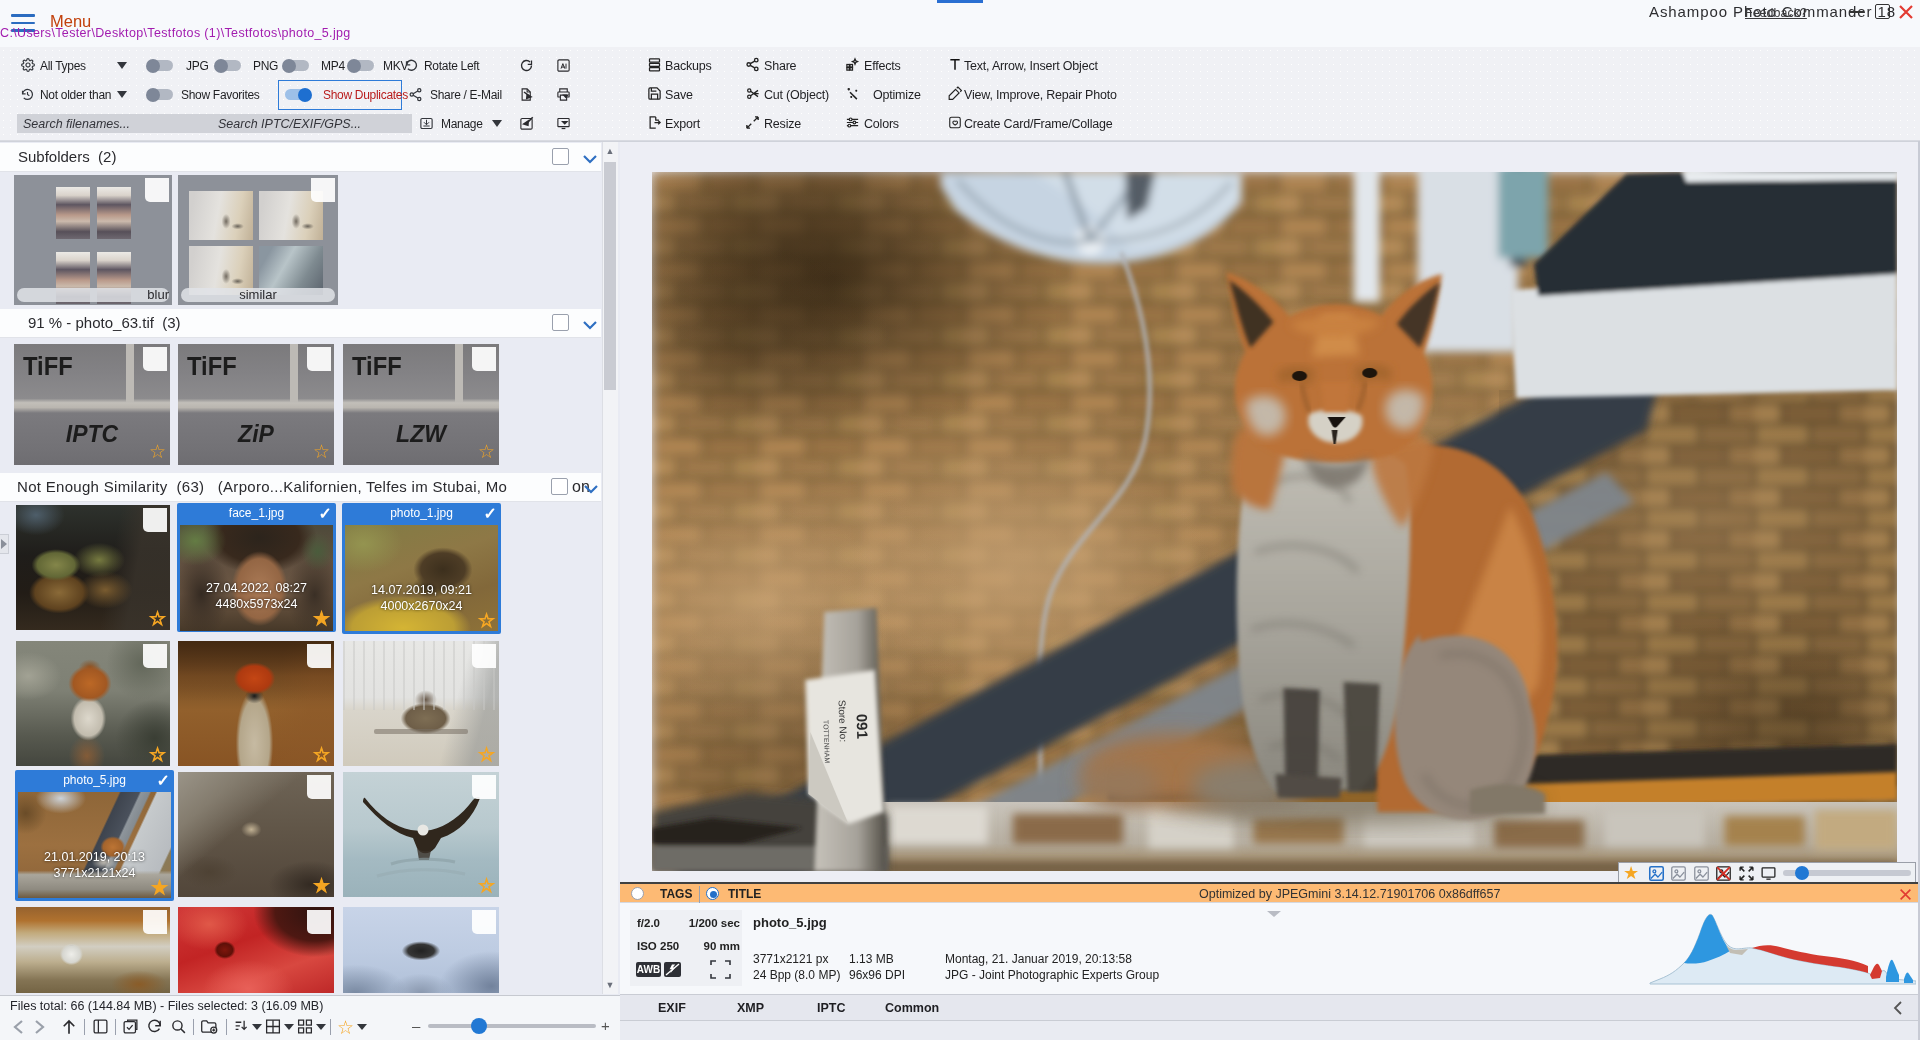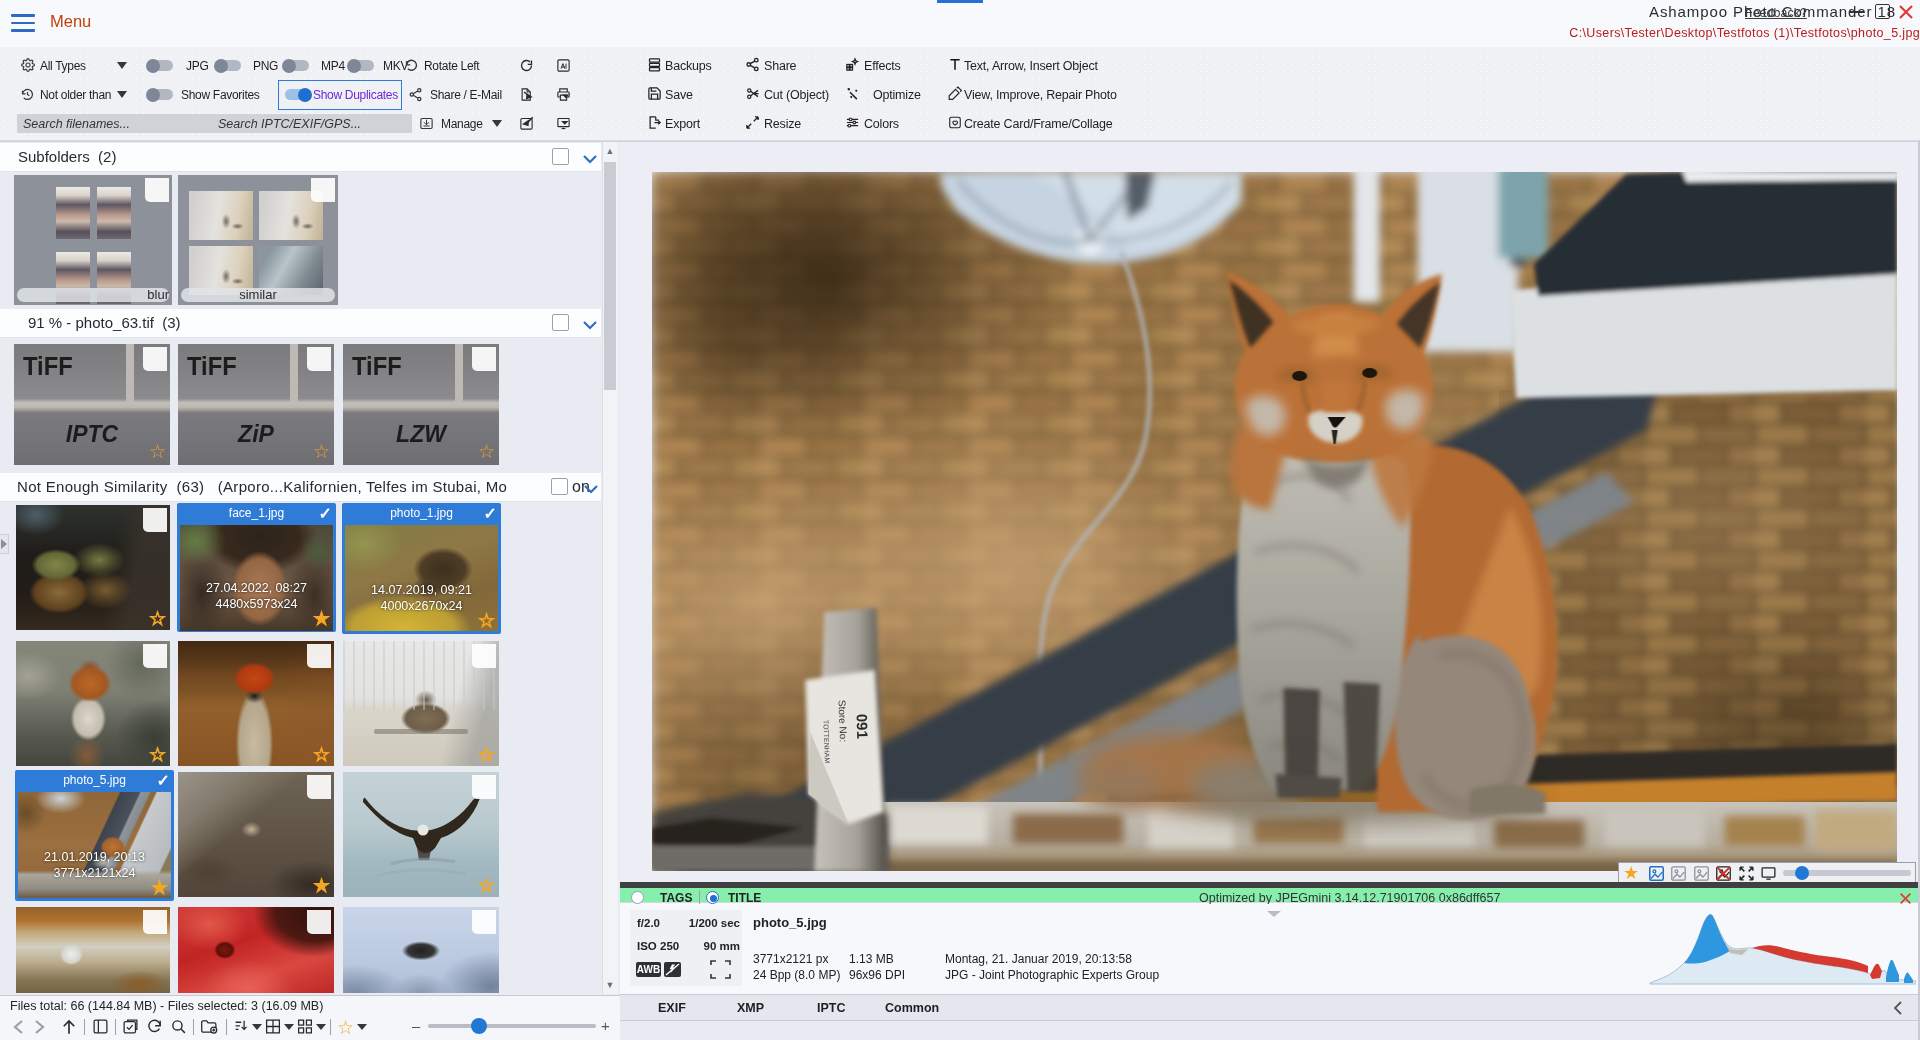--- a/index.html
+++ b/index.html
@@ -5,21 +5,21 @@
 *{margin:0;padding:0;box-sizing:border-box}
 html,body{width:1920px;height:1040px;overflow:hidden}
 body{font-family:"Liberation Sans",sans-serif;background:#f6f8fb;position:relative;color:#222}
 .abs{position:absolute}
 
 #topbar{left:0;top:0;width:1920px;height:47px;background:#f7f9fc}
 #toptick{left:937px;top:0;width:46px;height:3px;background:#2a6fd2}
 #hamb div{width:24px;height:2.5px;background:#2b6cc0;margin-bottom:5px;border-radius:1px}
 #menuword{left:50px;top:12px;font-size:16.5px;color:#c2410c}
 #apptitle{left:0;top:3px;width:1896px;text-align:right;font-size:15px;letter-spacing:.9px;color:#2d2d30}
-#apppath{left:0;top:26px;width:1920px;text-align:right;font-size:12.5px;letter-spacing:.35px;color:#b91c1c}
+#apppath{left:0;top:26px;width:1920px;text-align:left;font-size:12.5px;letter-spacing:.35px;color:#a21caf}
 #feedback{left:1745px;top:6px;font-size:12.5px;color:#3a3a3c;text-decoration:underline}
 
 .winbtn{top:4px;width:15px;height:15px}
 
 #toolbar{left:0;top:47px;width:1920px;height:94px;background:#f0f1f5;border-bottom:1px solid #d8dae1;background-image:radial-gradient(#ffffff 16%,transparent 17%);background-size:7px 7px}
 .tbrow{position:absolute;height:20px;font-size:12px;letter-spacing:-.3px;color:#1f1f22;white-space:nowrap}
 .tgl{position:absolute;width:26px;height:11px;border-radius:6px;background:#b2b8c3}
 .tgl .knob{position:absolute;left:-1px;top:-1.5px;width:14px;height:14px;border-radius:50%;background:#7e8798}
 .tgl.on{background:#9dc0e8}
 .tgl.on .knob{left:13px;background:#1e6fd0}
@@ -42,21 +42,21 @@
 .selchk{position:absolute;right:4px;top:1px;color:#fff;font-size:16px;font-weight:bold}
 
 #filesbar{left:0;top:995px;width:620px;height:20px;background:#f4f6f9;border-top:1px solid #c6c9d0;font-size:12.5px;color:#23242a;padding:3px 0 0 10px}
 #btoolbar{left:0;top:1015px;width:620px;height:25px;background:#f4f6f9}
 
 #rightpanel{left:620px;top:141px;width:1300px;height:741px;background:#edeef5;border-top:1px solid #cfd2da;background-image:radial-gradient(#f8f9fb 14%,transparent 15%);background-size:6px 6px}
 #photoframe{left:652px;top:172px;width:1245px;height:699px}
 
 #floatbar{left:1618px;top:862px;width:298px;height:21px;background:#eef0f4;border:1px solid #9a9ea8}
 
-#tagsbar{left:620px;top:882px;width:1300px;height:21px;background:#86efac;border-top:6px solid #404040;border-bottom:1px solid #d5d8df;font-size:12px;color:#222}
+#tagsbar{left:620px;top:882px;width:1300px;height:21px;background:#fdba74;border-top:2px solid #404040;border-bottom:1px solid #d5d8df;font-size:12px;color:#222}
 
 #infopanel{left:620px;top:904px;width:1300px;height:90px;background:#f6f8fb}
 #infoleft{left:630px;top:910px;width:112px;height:76px;background:#eef0f4;font-size:11.5px;color:#222;font-weight:bold}
 #exiftabs{left:620px;top:994px;width:1300px;height:27px;background:#e5e7ee;border-top:1px solid #c9ccd4;border-bottom:1px solid #c9ccd4;font-size:12.5px;color:#1e1e22;font-weight:bold}
 #belowexif{left:620px;top:1021px;width:1300px;height:19px;background:#e9ebf2}
 .seg{position:absolute;background:#9aa0ad}
 
 .tiff{background:
  linear-gradient(180deg,#7b7a7c 0%,#838285 24%,#8c8b8d 45%,#c2bfb9 48.5%,#bab6b0 52.5%,#7b7a7e 57%,#737276 86%,#6e6d71 100%)}
 .tiff:before{content:"TiFF";position:absolute;left:9px;top:8px;font-size:25px;font-weight:bold;color:#1c1c1c;font-family:"Liberation Sans";letter-spacing:0px;transform:scaleX(.95);transform-origin:left}
@@ -132,21 +132,21 @@
   <div class="abs tbrow" style="left:40px;top:88px">Not older than</div>
   <div class="abs ddarrow" style="left:117px;top:91px;border-top-color:#33363c"></div>
   <div class="abs tgl" style="left:147px;top:89px">
       <div class="knob"></div>
     </div>
   <div class="abs tbrow" style="left:181px;top:88px">Show Favorites</div>
   <div class="abs" style="left:278px;top:80px;width:124px;height:30px;border:1px solid #2e7bd8"></div>
   <div class="abs tgl on" style="left:285px;top:89px">
       <div class="knob"></div>
     </div>
-  <div class="abs tbrow" style="left:313px;top:88px;color:#6d28d9">Show Duplicates</div>
+  <div class="abs tbrow" style="left:323px;top:88px;color:#b91c1c">Show Duplicates</div>
   <svg class="abs" style="left:408px;top:87px" width="15" height="15" viewBox="0 0 24 24" fill="none" stroke="#33363c" stroke-width="2">
       <circle cx="18" cy="5" r="2.6"></circle>
       <circle cx="6" cy="12" r="2.6"></circle>
       <circle cx="18" cy="19" r="2.6"></circle>
       <path d="M8.3 10.7l7.4-4.4M8.3 13.3l7.4 4.4"></path>
     </svg>
   <div class="abs tbrow" style="left:430px;top:88px">Share / E-Mail</div>
   <svg class="abs" style="left:519px;top:87px" width="15" height="15" viewBox="0 0 24 24" fill="none" stroke="#2a2a2e" stroke-width="1.8">
       <path d="M13 3H5v18h13V8z"></path>
       <path d="M13 3v5h5"></path>

